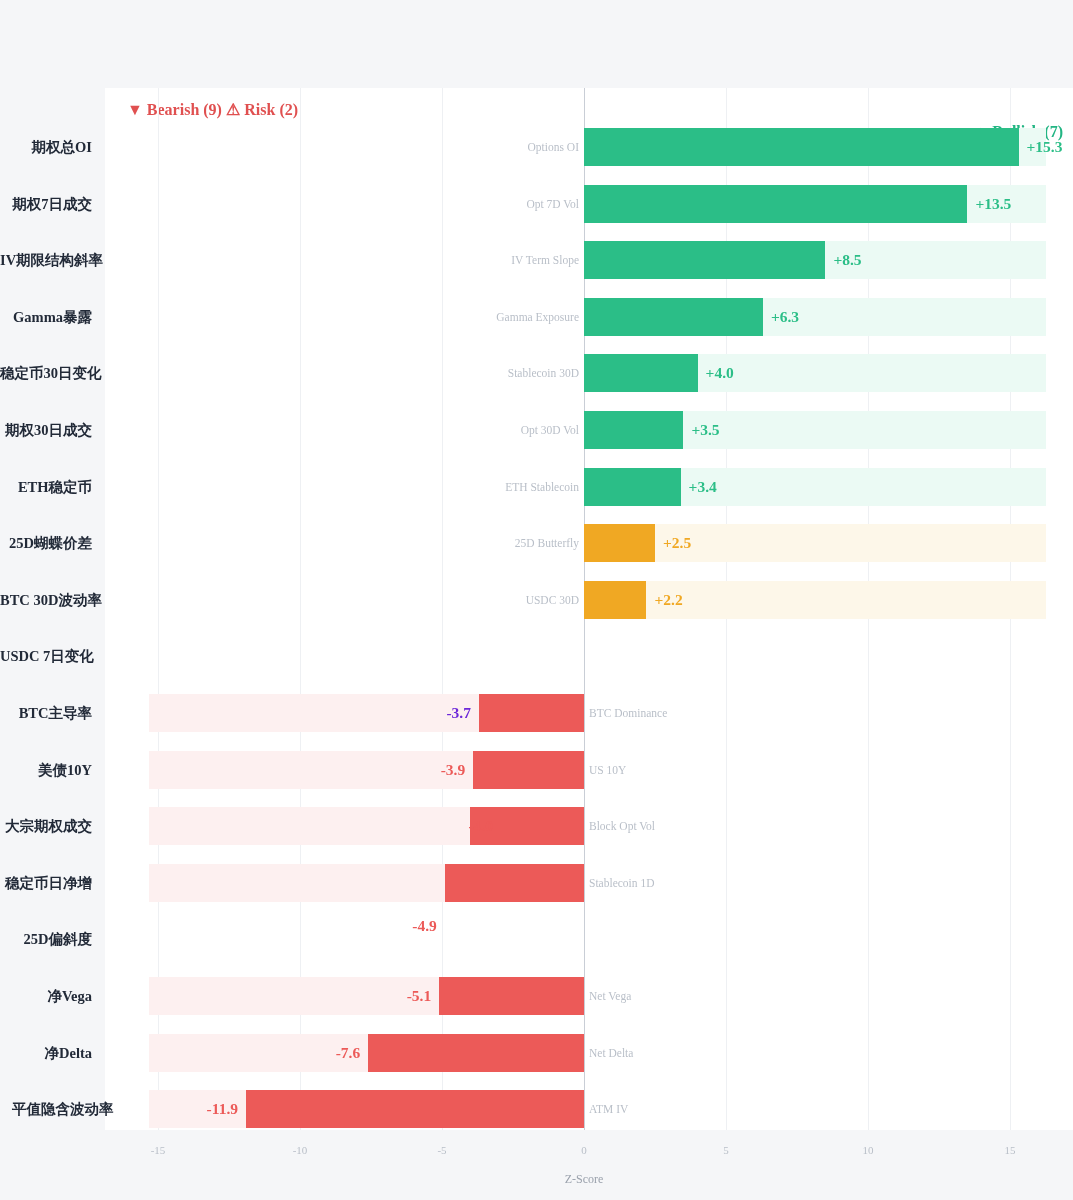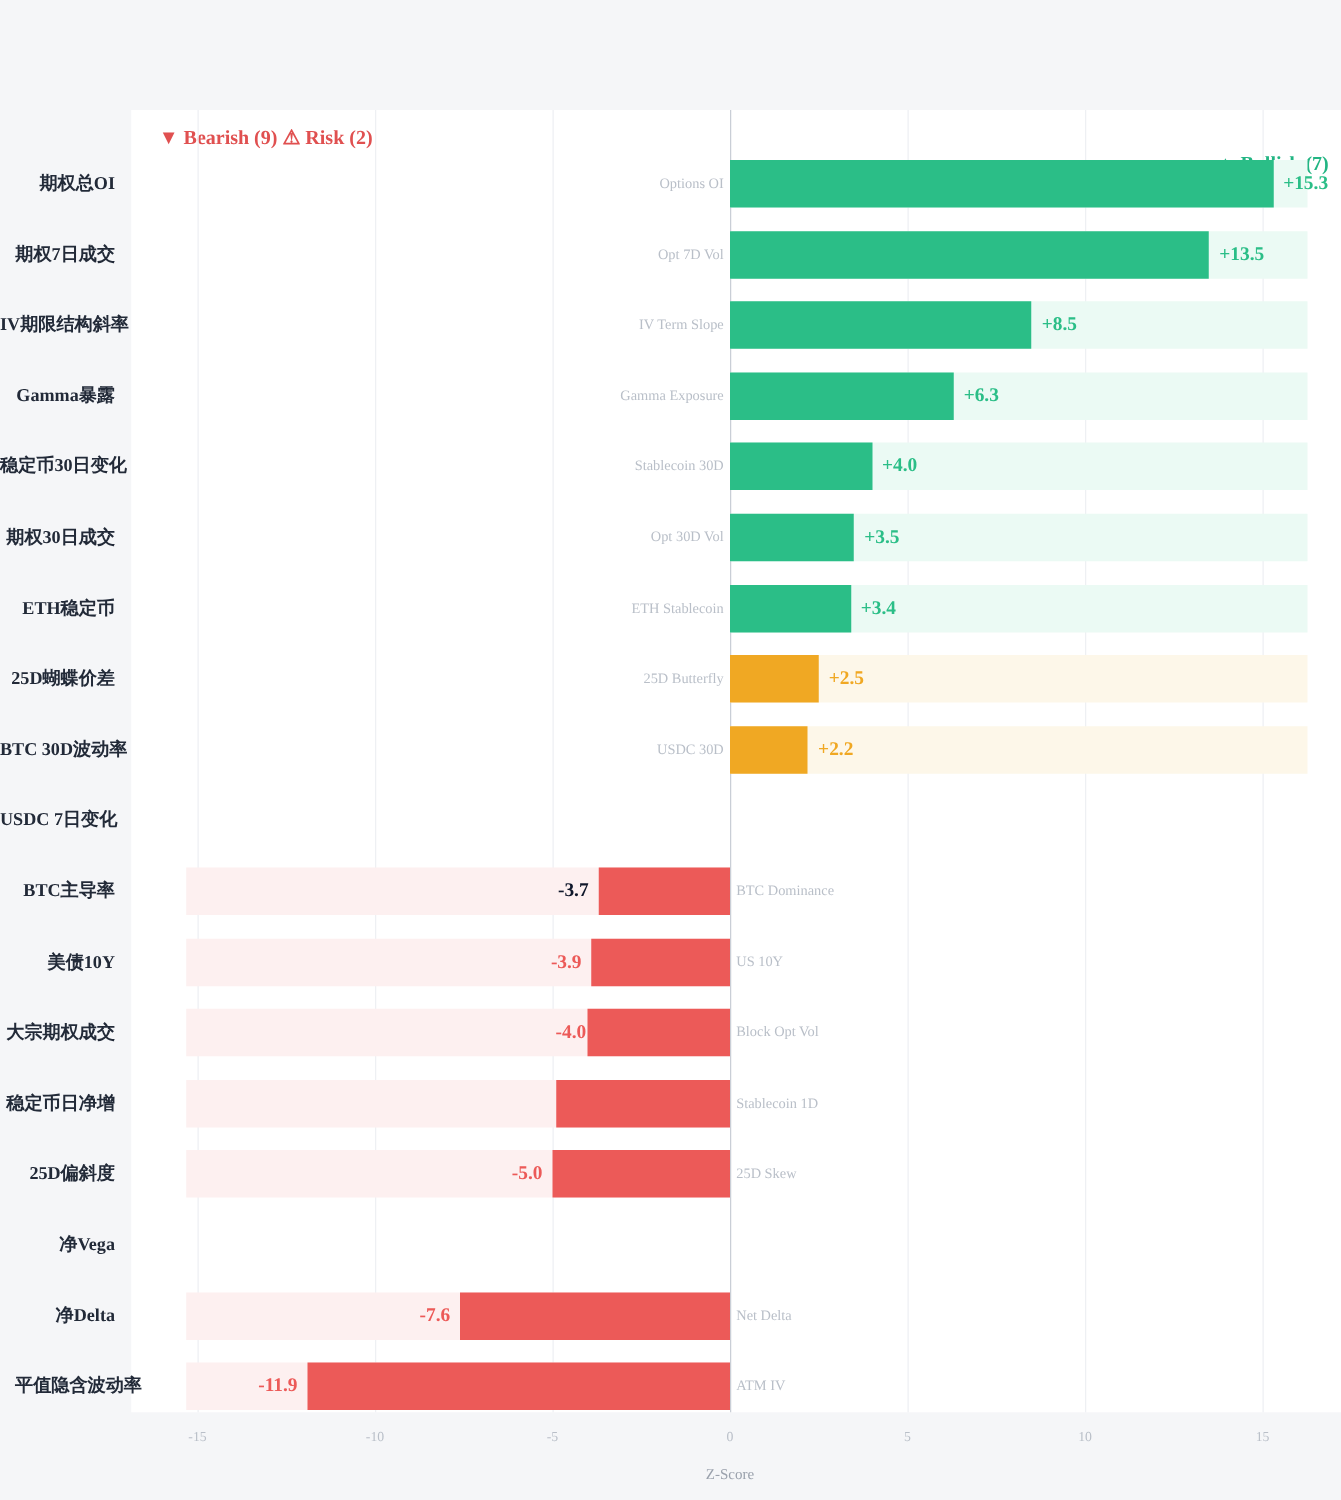--- a/index.html
+++ b/index.html
@@ -168,46 +168,46 @@
       </div>
       <div class="row" style="top: 483.8px;">
         <div class="band" style="background: rgb(253, 247, 233); left: 479px; width: 462px;"></div>
         <div class="bar" style="background: rgb(240, 168, 35); width: 62.48px; left: 479px;"></div>
         <div class="val pos" style="color: rgb(240, 168, 35); left: 549.48px;">+2.2</div>
         <div class="enlabel pos">USDC 30D</div>
       </div>
       <div class="row" style="top: 597px;">
         <div class="band" style="background: rgb(253, 240, 240); left: 44px; width: 435px;"></div>
         <div class="bar" style="background: rgb(236, 90, 88); width: 105.08px; left: 373.92px;"></div>
-        <div class="val neg" style="color: #0f172a; right: 602.08px; margin-left: 26px;">-3.7</div>
+        <div class="val neg" style="color: #6d28d9; right: 602.08px; margin-left: 26px;">-3.7</div>
         <div class="enlabel neg">BTC Dominance</div>
       </div>
       <div class="row" style="top: 653.6px;">
         <div class="band" style="background: rgb(253, 240, 240); left: 44px; width: 435px;"></div>
         <div class="bar" style="background: rgb(236, 90, 88); width: 110.76px; left: 368.24px;"></div>
         <div class="val neg" style="color: rgb(236, 90, 88); right: 607.76px;">-3.9</div>
         <div class="enlabel neg">US 10Y</div>
       </div>
       <div class="row" style="top: 710.2px;">
         <div class="band" style="background: rgb(253, 240, 240); left: 44px; width: 435px;"></div>
         <div class="bar" style="background: rgb(236, 90, 88); width: 113.6px; left: 365.4px;"></div>
-        <div class="val neg" style="color: rgb(236, 90, 88); right: 604px;">-4.0</div>
+        <div class="val neg" style="color: rgb(236, 90, 88); right: 580px;">-4.0</div>
         <div class="enlabel neg">Block Opt Vol</div>
       </div>
       <div class="row" style="top: 766.8px;">
         <div class="band" style="background: rgb(253, 240, 240); left: 44px; width: 435px;"></div>
         <div class="bar" style="background: rgb(236, 90, 88); width: 139.16px; left: 339.84px;"></div>
         <div class="val neg" style="color: rgb(236, 90, 88); right: 636.16px; margin-top: 43px;">-4.9</div>
         <div class="enlabel neg">Stablecoin 1D</div>
       </div>
-      <div class="row" style="top: 823.4px;">
-        <div class="band" style="background: rgb(253, 240, 240); left: 44px; width: 435px;"></div>
-        <div class="bar" style="background: rgb(236, 90, 88); width: 142px; left: 337px;"></div>
-        <div class="val neg" style="color: rgb(236, 90, 88); right: 639px;">-5.0</div>
-        <div class="enlabel neg">25D Skew</div>
+      <div class="row" style="top: 880px;">
+        <div class="band" style="background: rgb(253, 240, 240); left: 44px; width: 435px;"></div>
+        <div class="bar" style="background: rgb(236, 90, 88); width: 144.84px; left: 334.16px;"></div>
+        <div class="val neg" style="color: rgb(236, 90, 88); right: 641.84px;">-5.1</div>
+        <div class="enlabel neg">Net Vega</div>
       </div>
       <div class="row" style="top: 936.6px;">
         <div class="band" style="background: rgb(253, 240, 240); left: 44px; width: 435px;"></div>
         <div class="bar" style="background: rgb(236, 90, 88); width: 215.84px; left: 263.16px;"></div>
         <div class="val neg" style="color: rgb(236, 90, 88); right: 712.84px;">-7.6</div>
         <div class="enlabel neg">Net Delta</div>
       </div>
       <div class="row" style="top: 993.2px;">
         <div class="band" style="background: rgb(253, 240, 240); left: 44px; width: 435px;"></div>
         <div class="bar" style="background: rgb(236, 90, 88); width: 337.96px; left: 141.04px;"></div>

